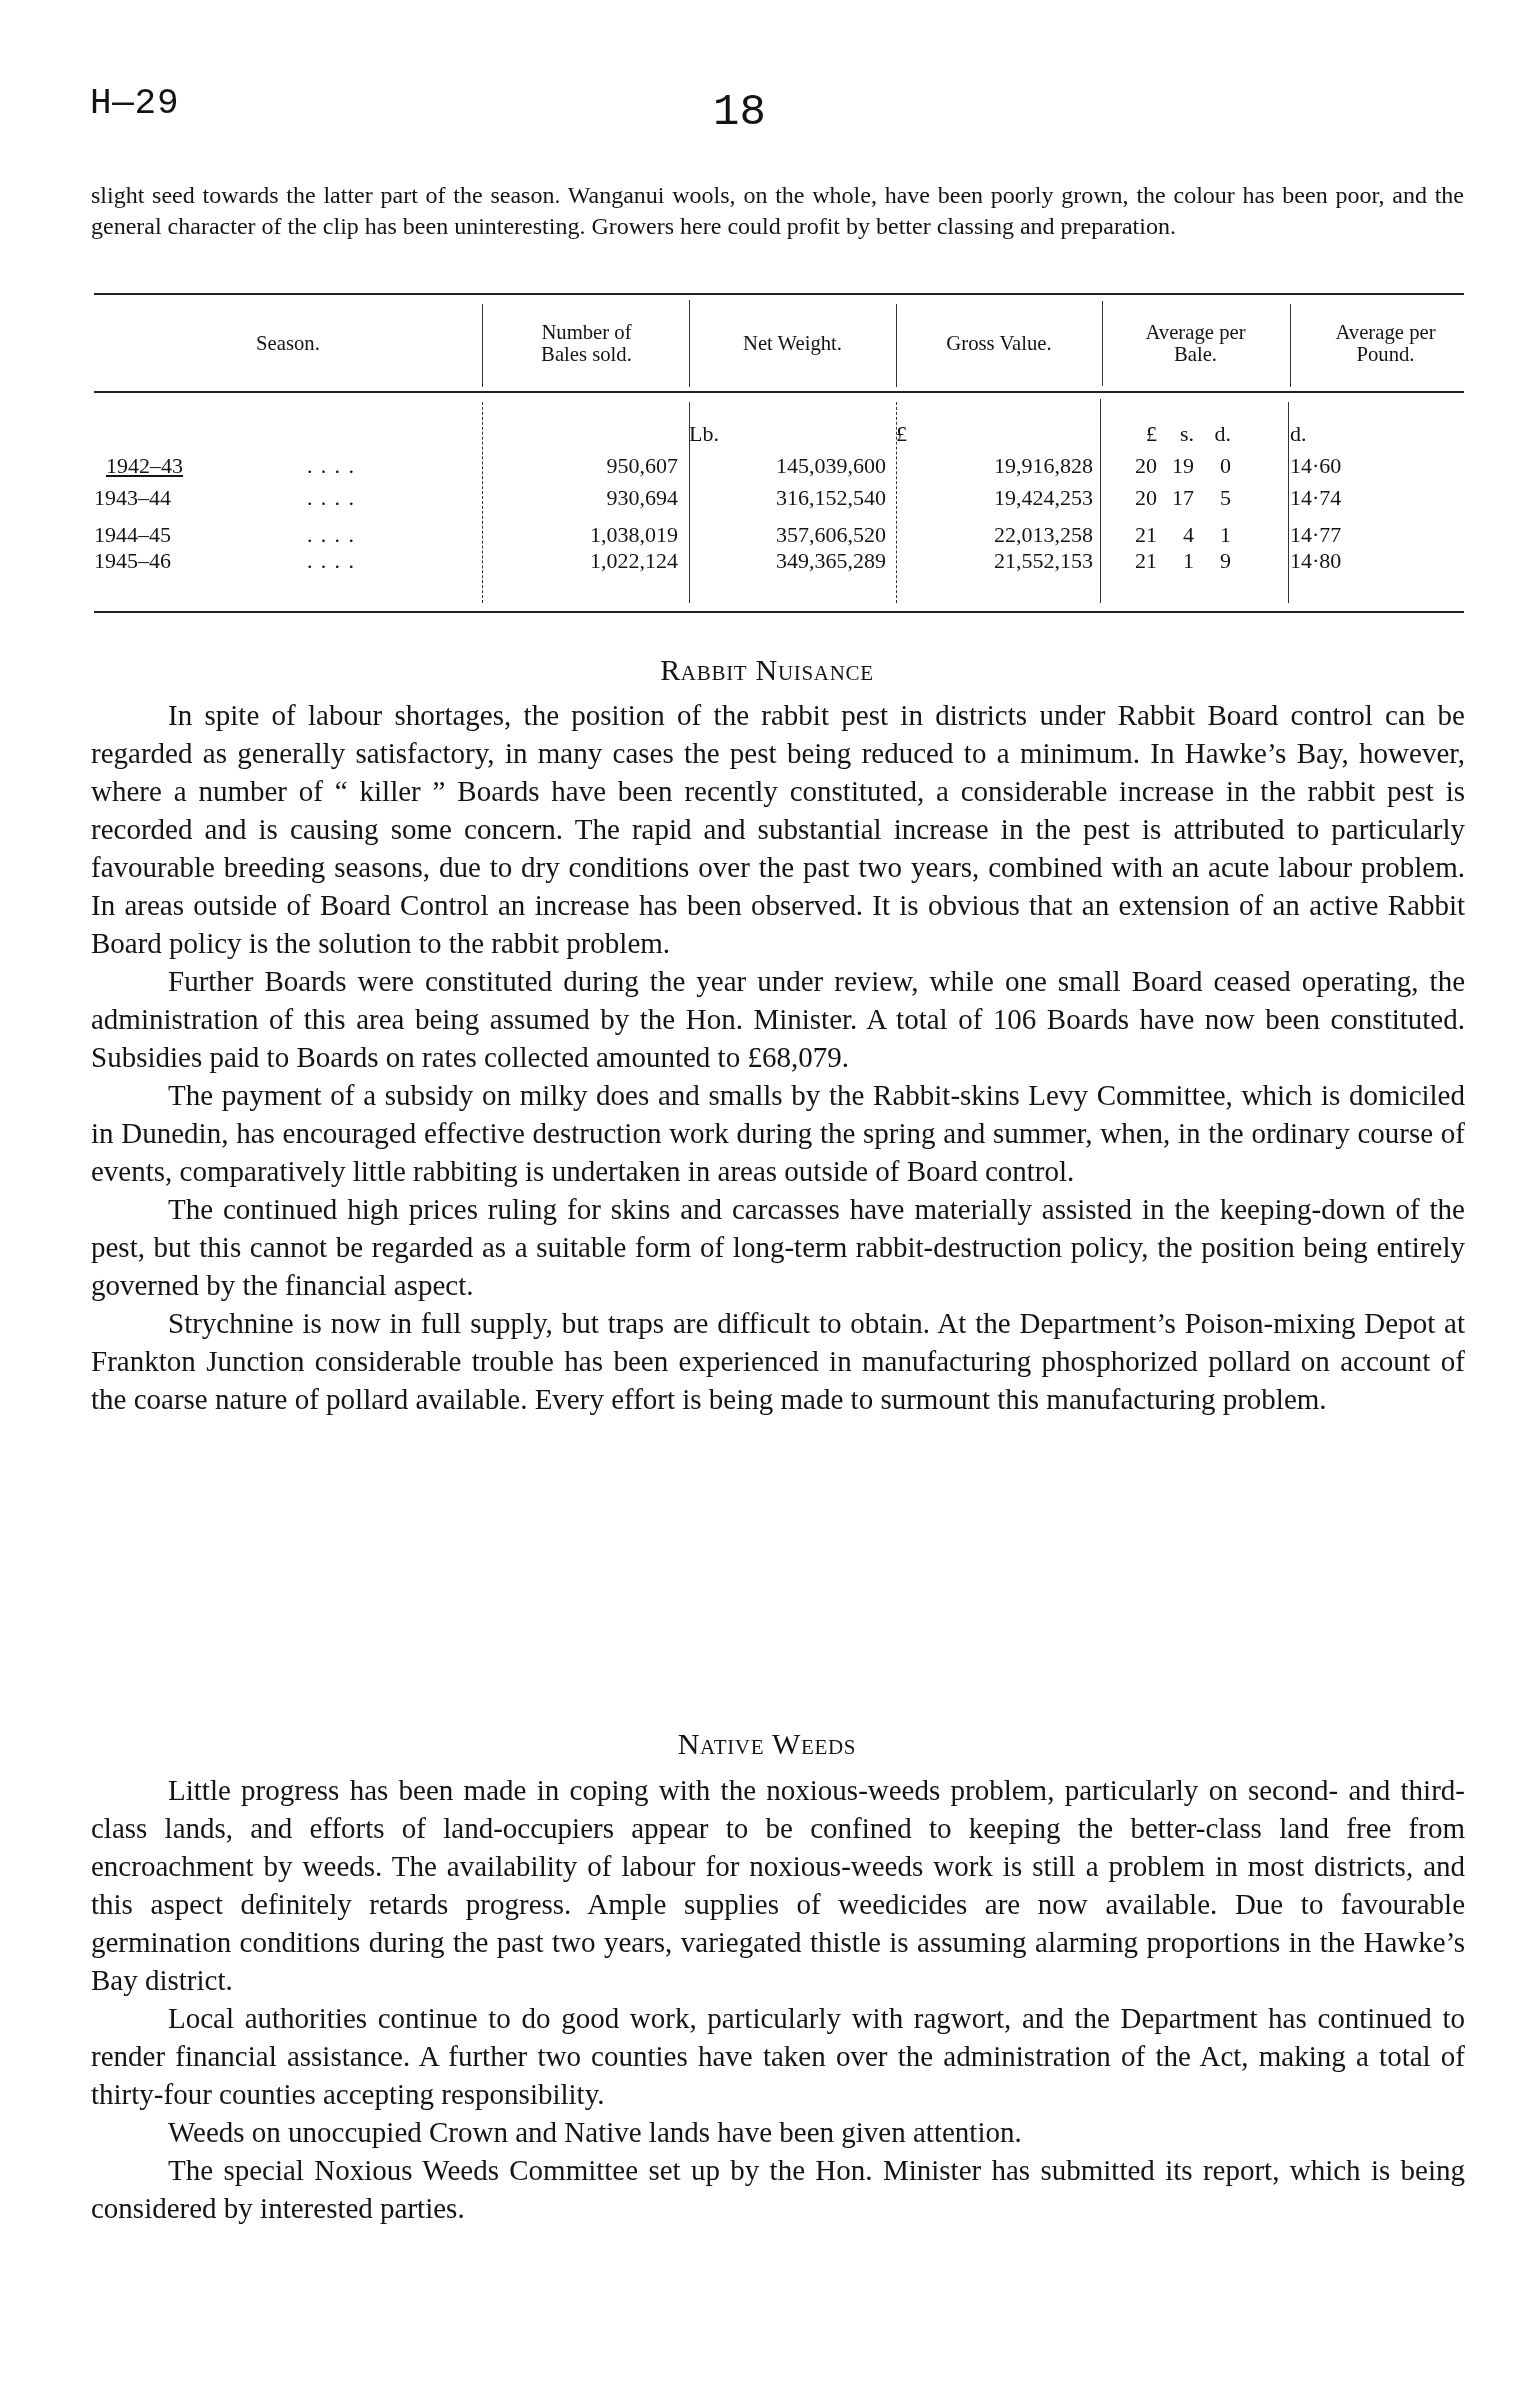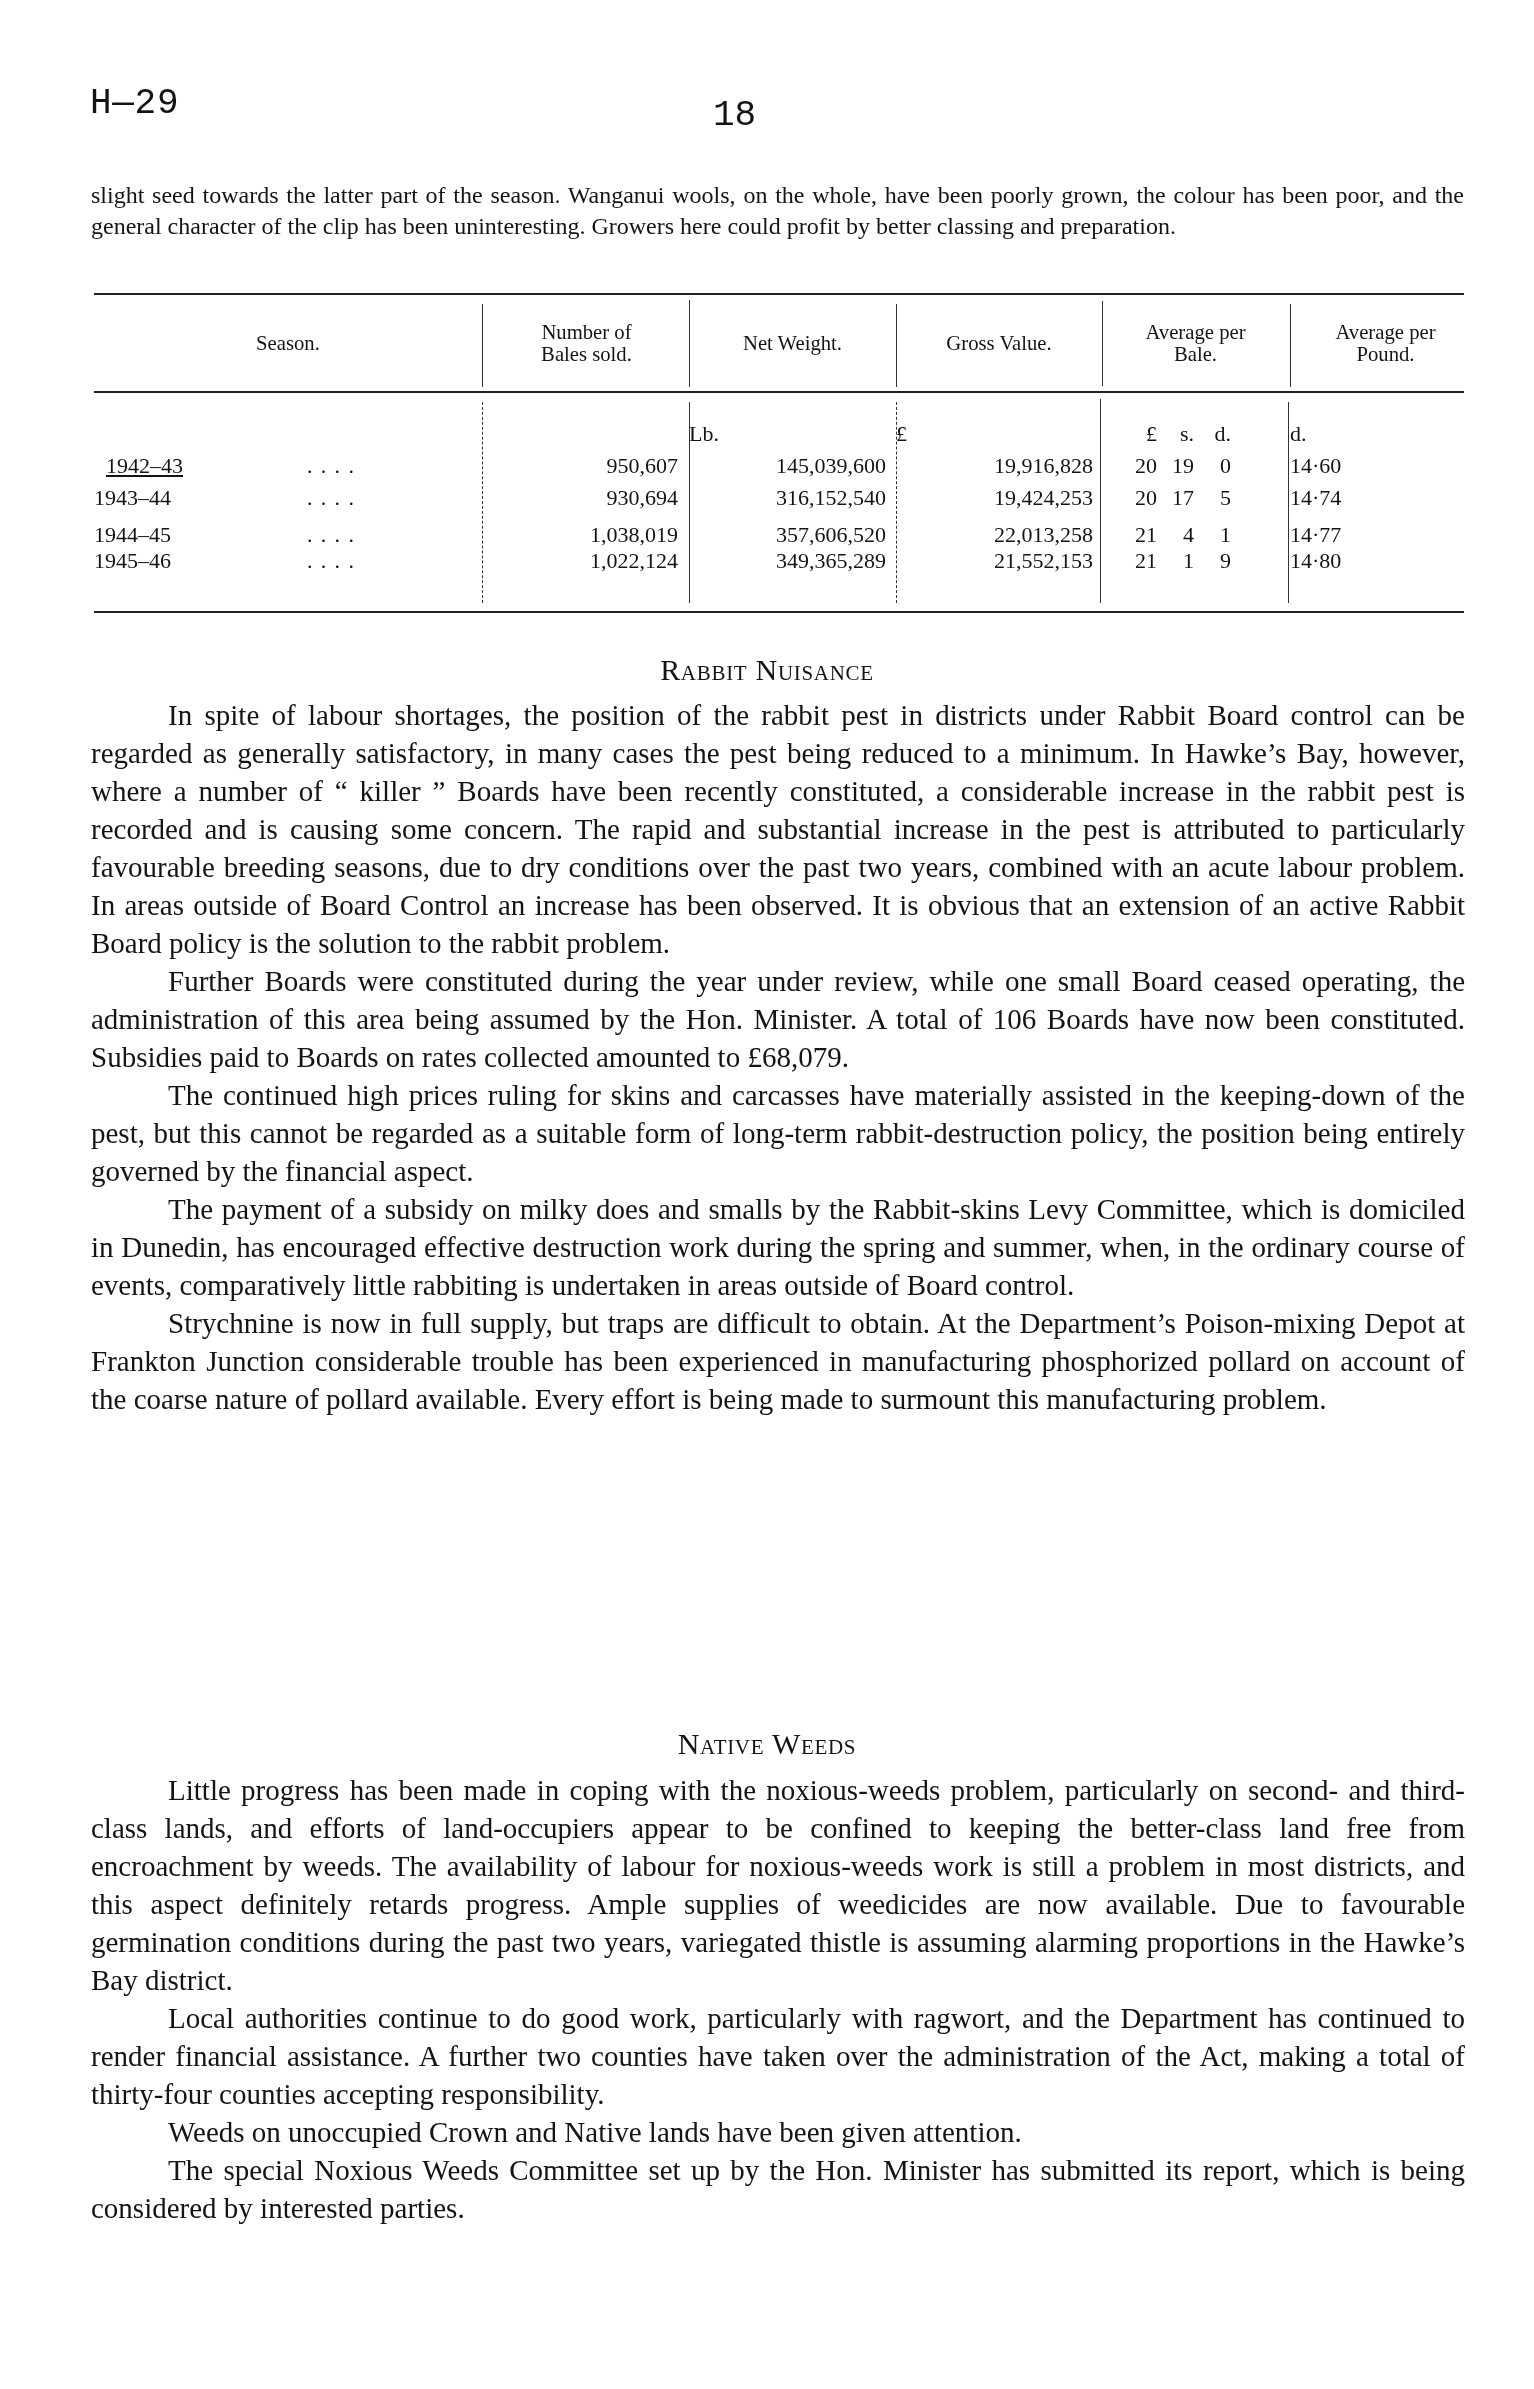--- a/index.html
+++ b/index.html
@@ -1,20 +1,20 @@
 <!DOCTYPE html>
 <html style="font-size:11px"><head>
 <meta charset="utf-8">
 <style>
   html, body { margin: 0; padding: 0; background: #ffffff; }
   body { width: 1534px; height: 2389px; position: relative; overflow: hidden; color: #141414;
          font-family: "Liberation Serif", "DejaVu Serif", serif; }
   .page-header { position: absolute; top: 83px; left: 90px; width: 1363px; height: 48px; font-family: Liberation Mono, monospace; }
   .doc-ref { position: absolute; left: 0; top: 0; font-size: 36px; letter-spacing: 0.7px; }
-  .page-num { position: absolute; left: 623px; top: 12px; font-size: 36px; }
+  .page-num { position: absolute; left: 623px; top: 4px; font-size: 44px; }
 
   .intro { position: absolute; top: 180px; left: 91px; width: 1373px; font-size: 24px; line-height: 31px;
            text-align: justify; text-align-last: left; }
 
   
   .wool-table { position: absolute; top: 293px; left: 94px; width: 1370px; height: 321px; font-size: 22px; }
   .rule { position: absolute; left: 0; width: 100%; border-top: 2.1px solid #222; }
   .rule.r1 { top: 0; }
   .rule.r2 { top: 98px; }
   .rule.r3 { top: 318px; }
@@ -118,22 +118,22 @@
     <span class="cell right" style="left:1066px;width:34px;">1</span>
     <span class="cell right" style="left:1103px;width:34px;">9</span>
     <span class="cell center" style="left:1196px;width:174px;">14·80</span>
   </div>
 </div>
 
 <h2 class="section-title" style="top:653px;">Rabbit Nuisance</h2>
 <div class="body-block" style="top:696px;">
   <p>In spite of labour shortages, the position of the rabbit pest in districts under Rabbit Board control can be regarded as generally satisfactory, in many cases the pest being reduced to a minimum. In Hawke’s Bay, however, where a number of “ killer ” Boards have been recently constituted, a considerable increase in the rabbit pest is recorded and is causing some concern. The rapid and substantial increase in the pest is attributed to particularly favourable breeding seasons, due to dry conditions over the past two years, combined with an acute labour problem. In areas outside of Board Control an increase has been observed. It is obvious that an extension of an active Rabbit Board policy is the solution to the rabbit problem.</p>
   <p>Further Boards were constituted during the year under review, while one small Board ceased operating, the administration of this area being assumed by the Hon. Minister. A total of 106 Boards have now been constituted. Subsidies paid to Boards on rates collected amounted to £68,079.</p>
+  <p>The payment of a subsidy on milky does and smalls by the Rabbit-skins Levy Committee, which is domiciled in Dunedin, has encouraged effective destruction work during the spring and summer, when, in the ordinary course of events, comparatively little rabbiting is undertaken in areas outside of Board control.</p>
   <p>The continued high prices ruling for skins and carcasses have materially assisted in the keeping-down of the pest, but this cannot be regarded as a suitable form of long-term rabbit-destruction policy, the position being entirely governed by the financial aspect.</p>
-  <p>The payment of a subsidy on milky does and smalls by the Rabbit-skins Levy Committee, which is domiciled in Dunedin, has encouraged effective destruction work during the spring and summer, when, in the ordinary course of events, comparatively little rabbiting is undertaken in areas outside of Board control.</p>
   <p>Strychnine is now in full supply, but traps are difficult to obtain. At the Department’s Poison-mixing Depot at Frankton Junction considerable trouble has been experienced in manufacturing phosphorized pollard on account of the coarse nature of pollard available. Every effort is being made to surmount this manufacturing problem.</p>
 </div>
 
 <h2 class="section-title" style="top:1727px;">Native Weeds</h2>
 <div class="body-block" style="top:1771px;">
   <p>Little progress has been made in coping with the noxious-weeds problem, particularly on second- and third-class lands, and efforts of land-occupiers appear to be confined to keeping the better-class land free from encroachment by weeds. The availability of labour for noxious-weeds work is still a problem in most districts, and this aspect definitely retards progress. Ample supplies of weedicides are now available. Due to favourable germination conditions during the past two years, variegated thistle is assuming alarming proportions in the Hawke’s Bay district.</p>
   <p>Local authorities continue to do good work, particularly with ragwort, and the Department has continued to render financial assistance. A further two counties have taken over the administration of the Act, making a total of thirty-four counties accepting responsibility.</p>
   <p>Weeds on unoccupied Crown and Native lands have been given attention.</p>
   <p>The special Noxious Weeds Committee set up by the Hon. Minister has submitted its report, which is being considered by interested parties.</p>
 </div>

